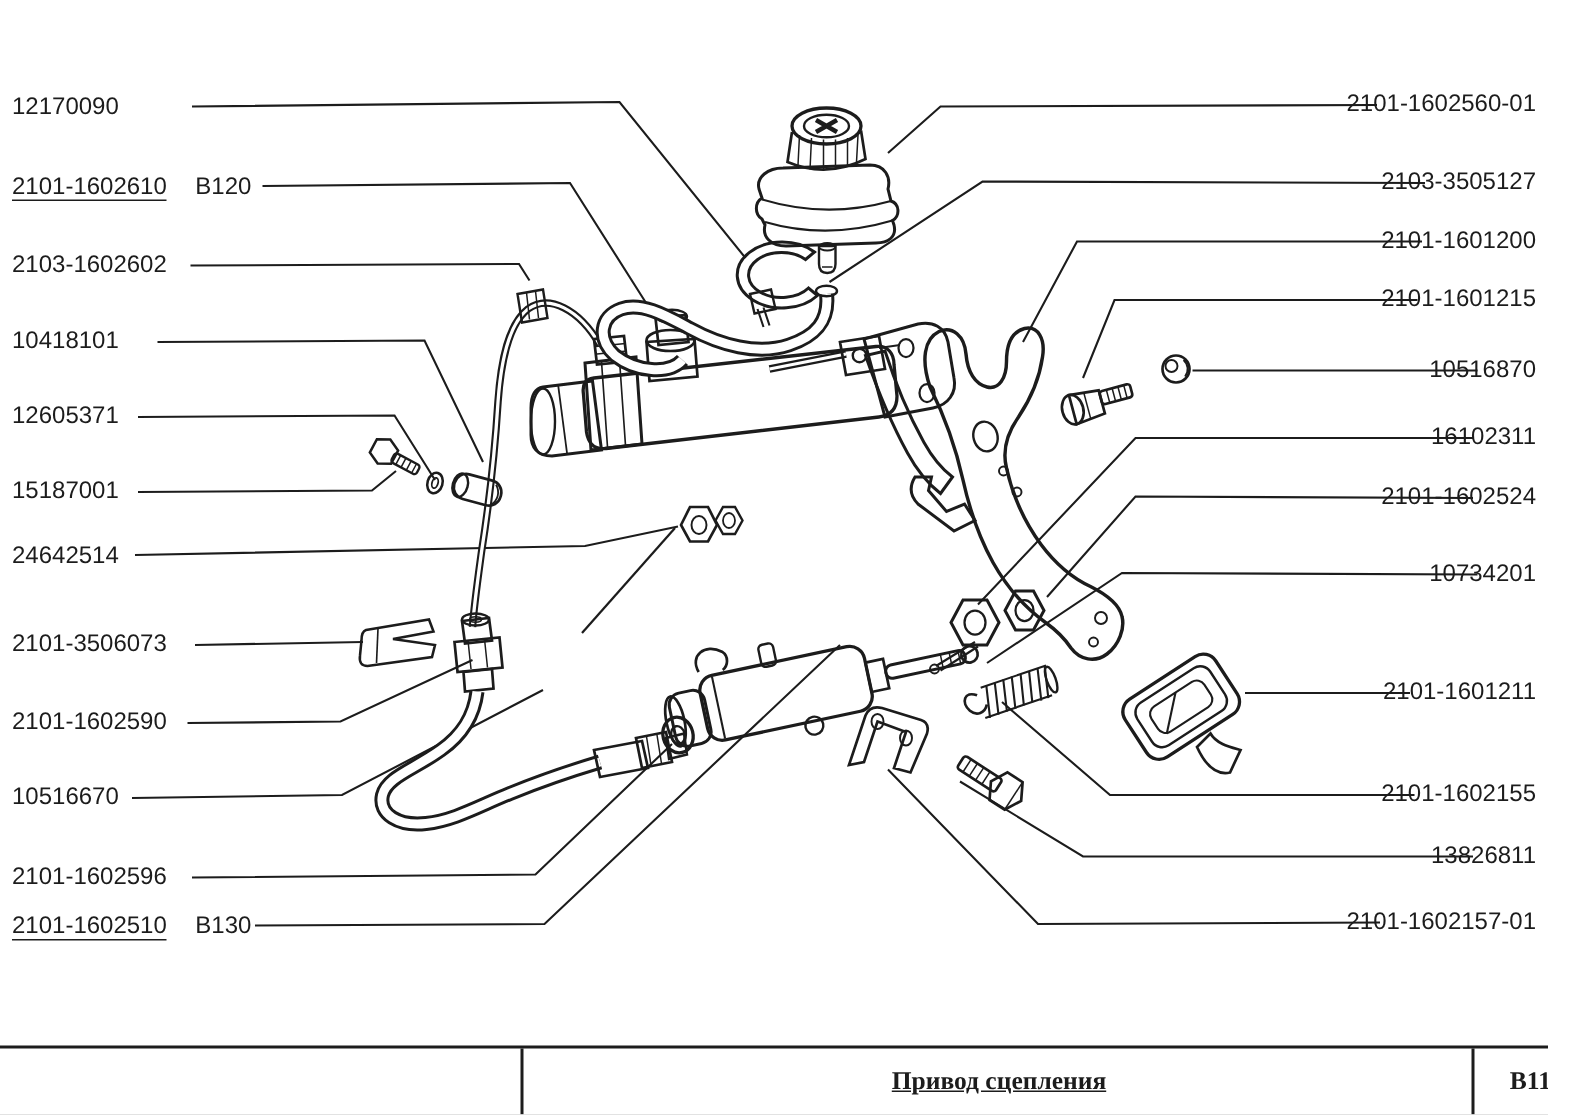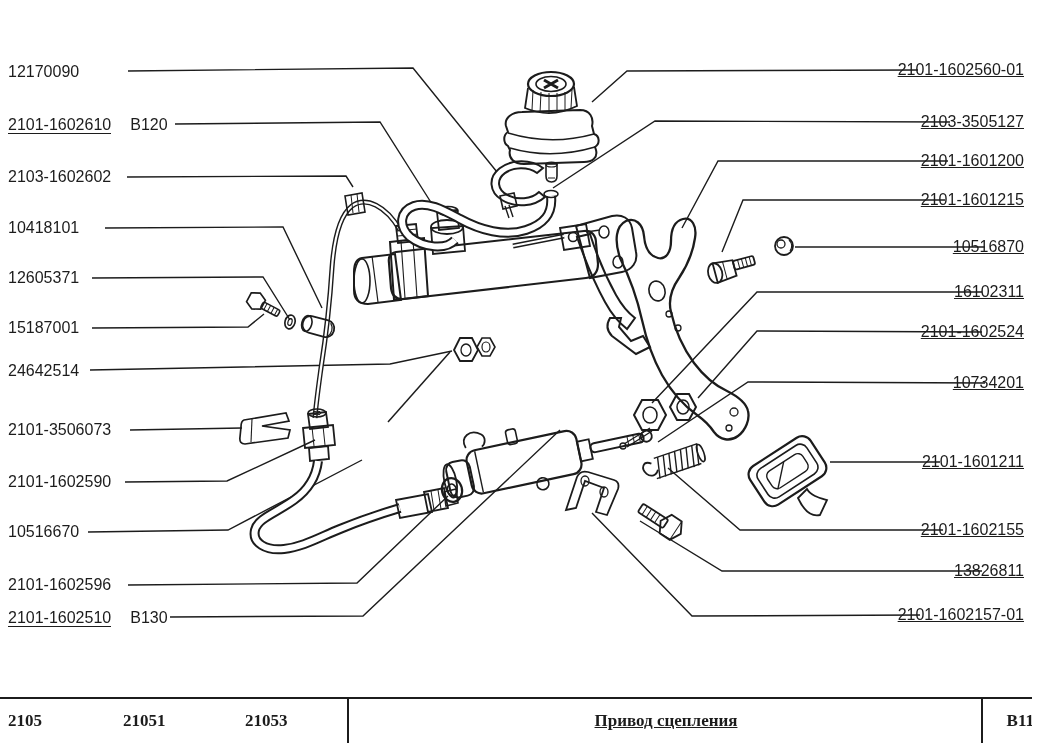--- a/index.html
+++ b/index.html
@@ -1,20 +1,20 @@
 <!DOCTYPE html>
 <html><head>
 <meta charset="utf-8">
 <style>
   html,body{margin:0;padding:0;background:#fff;}
   #page{position:relative;width:1032px;height:743px;background:#ffffff;overflow:hidden;
         font-family:"Liberation Sans",sans-serif;color:#1c1c1c;}
   svg{position:absolute;left:0;top:0;}
   .lbl{position:absolute;font-size:16px;line-height:18px;white-space:nowrap;color:#1c1c1c;}
-  .lbl.r{text-align:left;right:8px;text-decoration:underline;}
+  .lbl.r{text-align:left;right:8px;}
   .lbl .sfx{margin-left:19px;}
   .lbl[data-underlined="true"] .num{border-bottom:1.6px solid #1c1c1c;padding-bottom:0;}
   
   #footer{position:absolute;left:0;top:697px;width:1064px;height:44px;
           border-top:2px solid #1c1c1c;border-bottom:2px solid #1c1c1c;
           font-family:"Liberation Serif",serif;font-weight:bold;font-size:17px;}
   .fcell{position:absolute;top:0;height:44px;display:flex;align-items:center;}
   #fc-models{left:0;width:345px;}
   #fc-title{left:347px;width:634px;border-left:2px solid #1c1c1c;justify-content:center;text-decoration:underline;}
   #fc-sheet{left:981px;width:83px;border-left:2px solid #1c1c1c;justify-content:center;}
@@ -267,25 +267,20 @@
   <div class="lbl r" style="top:238px"><span class="num">10516870</span></div>
   <div class="lbl r" style="top:283px"><span class="num">16102311</span></div>
   <div class="lbl r" style="top:323px"><span class="num">2101-1602524</span></div>
   <div class="lbl r" style="top:374px"><span class="num">10734201</span></div>
   <div class="lbl r" style="top:453px"><span class="num">2101-1601211</span></div>
   <div class="lbl r" style="top:521px"><span class="num">2101-1602155</span></div>
   <div class="lbl r" style="top:562px"><span class="num">13826811</span></div>
   <div class="lbl r" style="top:606px"><span class="num">2101-1602157-01</span></div>
 
   <div id="footer">
-    <div class="fcell" id="fc-models">
-      <span class="model m0">2105</span>
-      <span class="model m1">21051</span>
-      <span class="model m2">21053</span>
-    </div>
     <div class="fcell" id="fc-title">
       <span>Привод сцепления</span>
     </div>
     <div class="fcell" id="fc-sheet">
       <span>В110</span>
     </div>
   </div>
 </div>
 
 </body></html>

